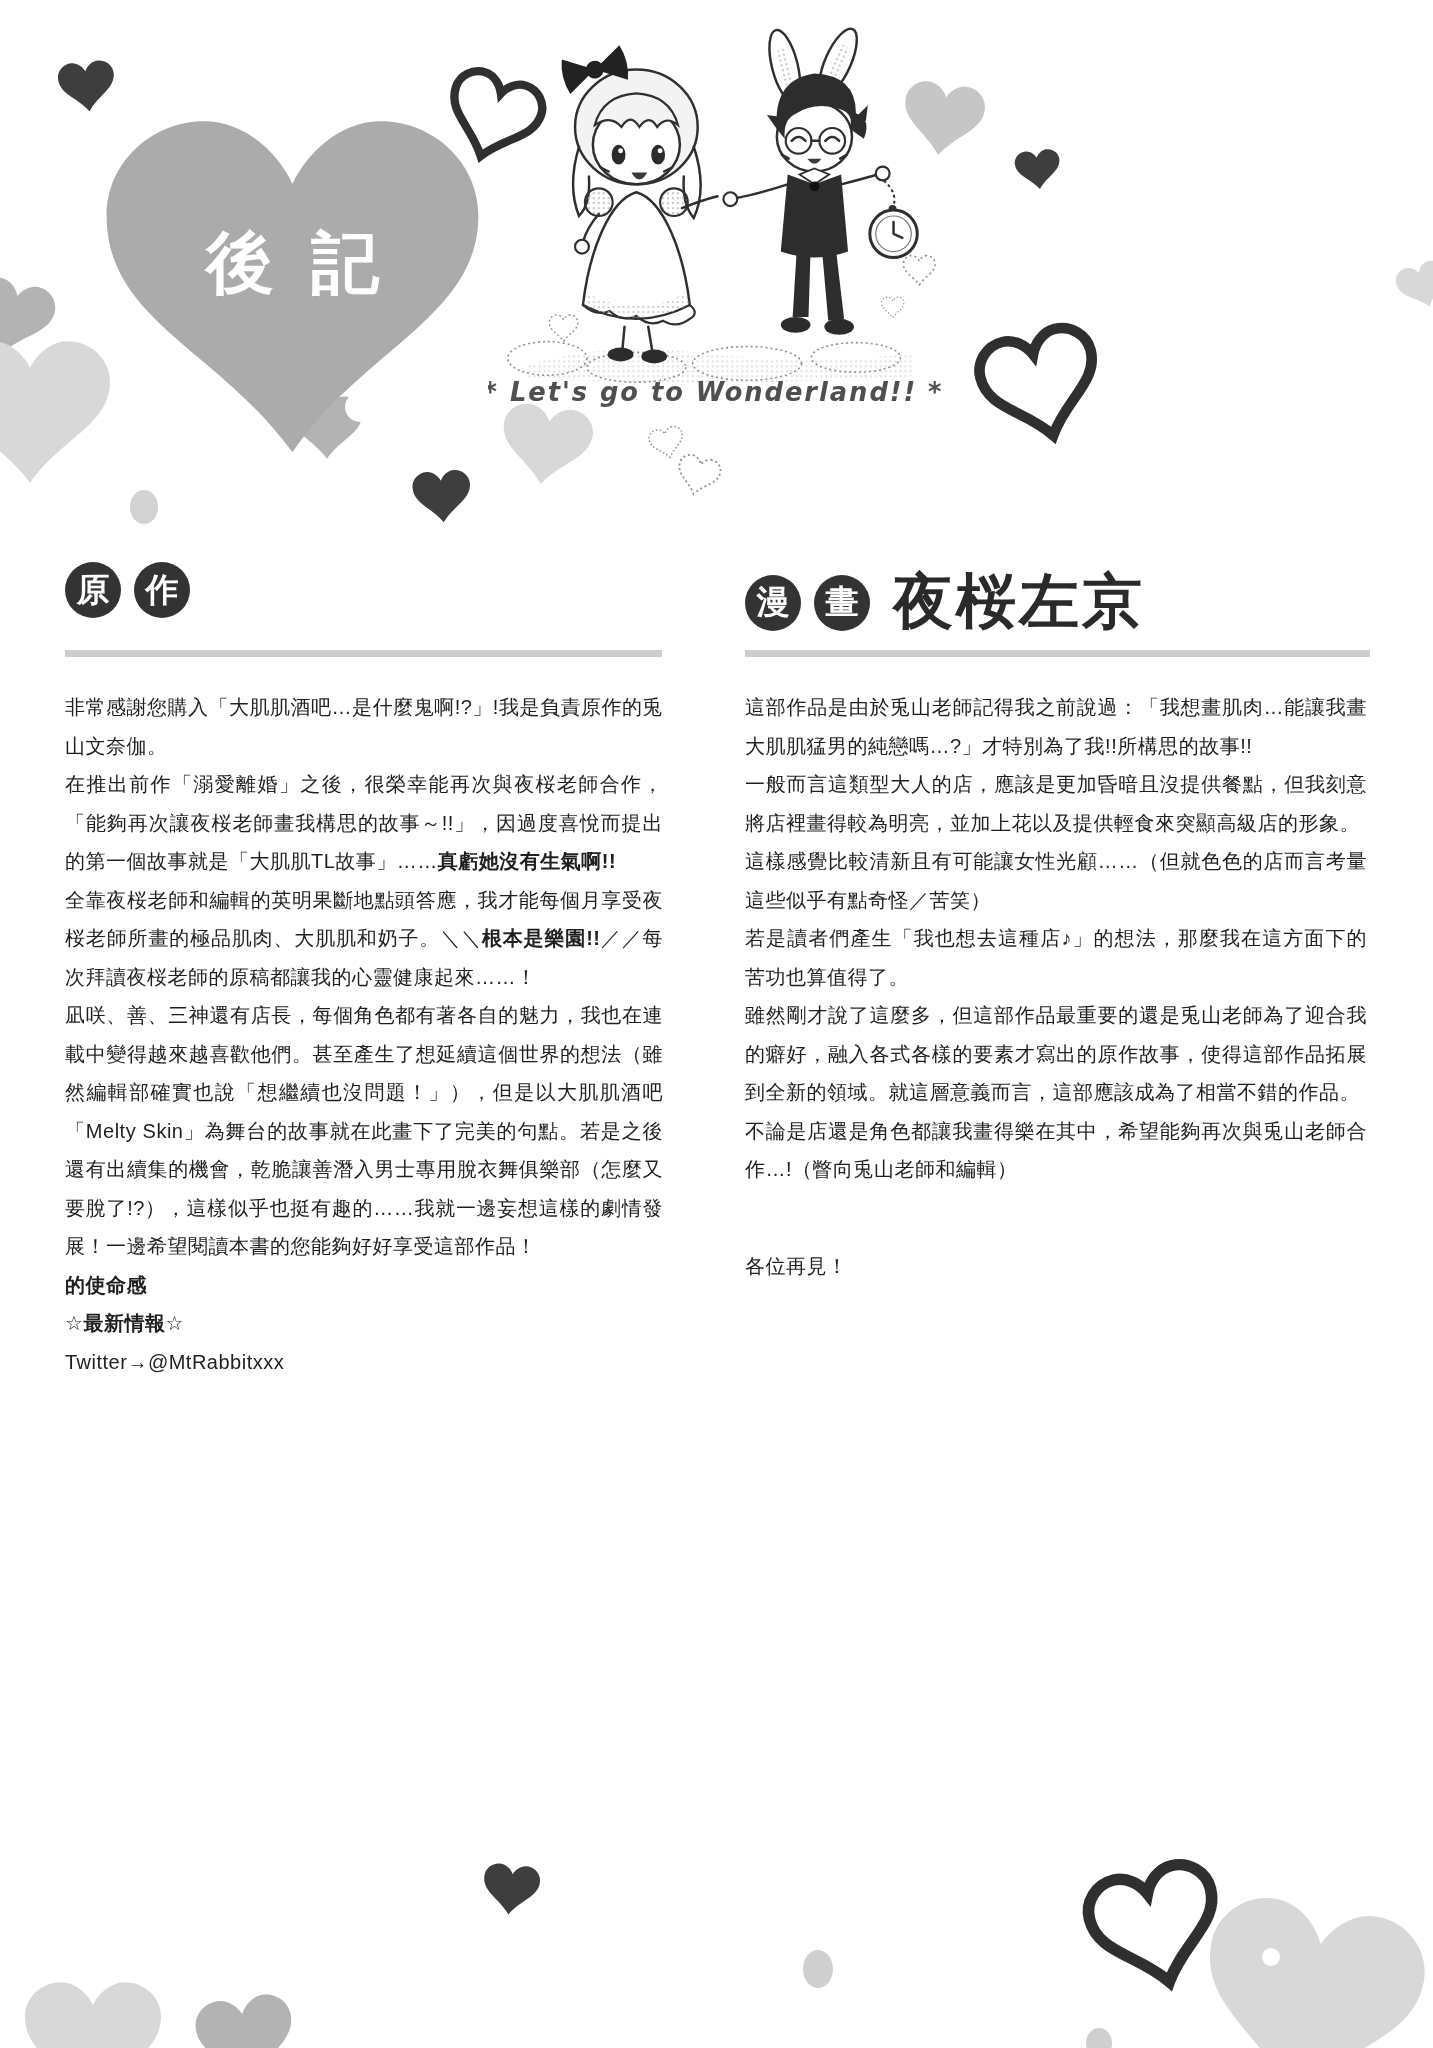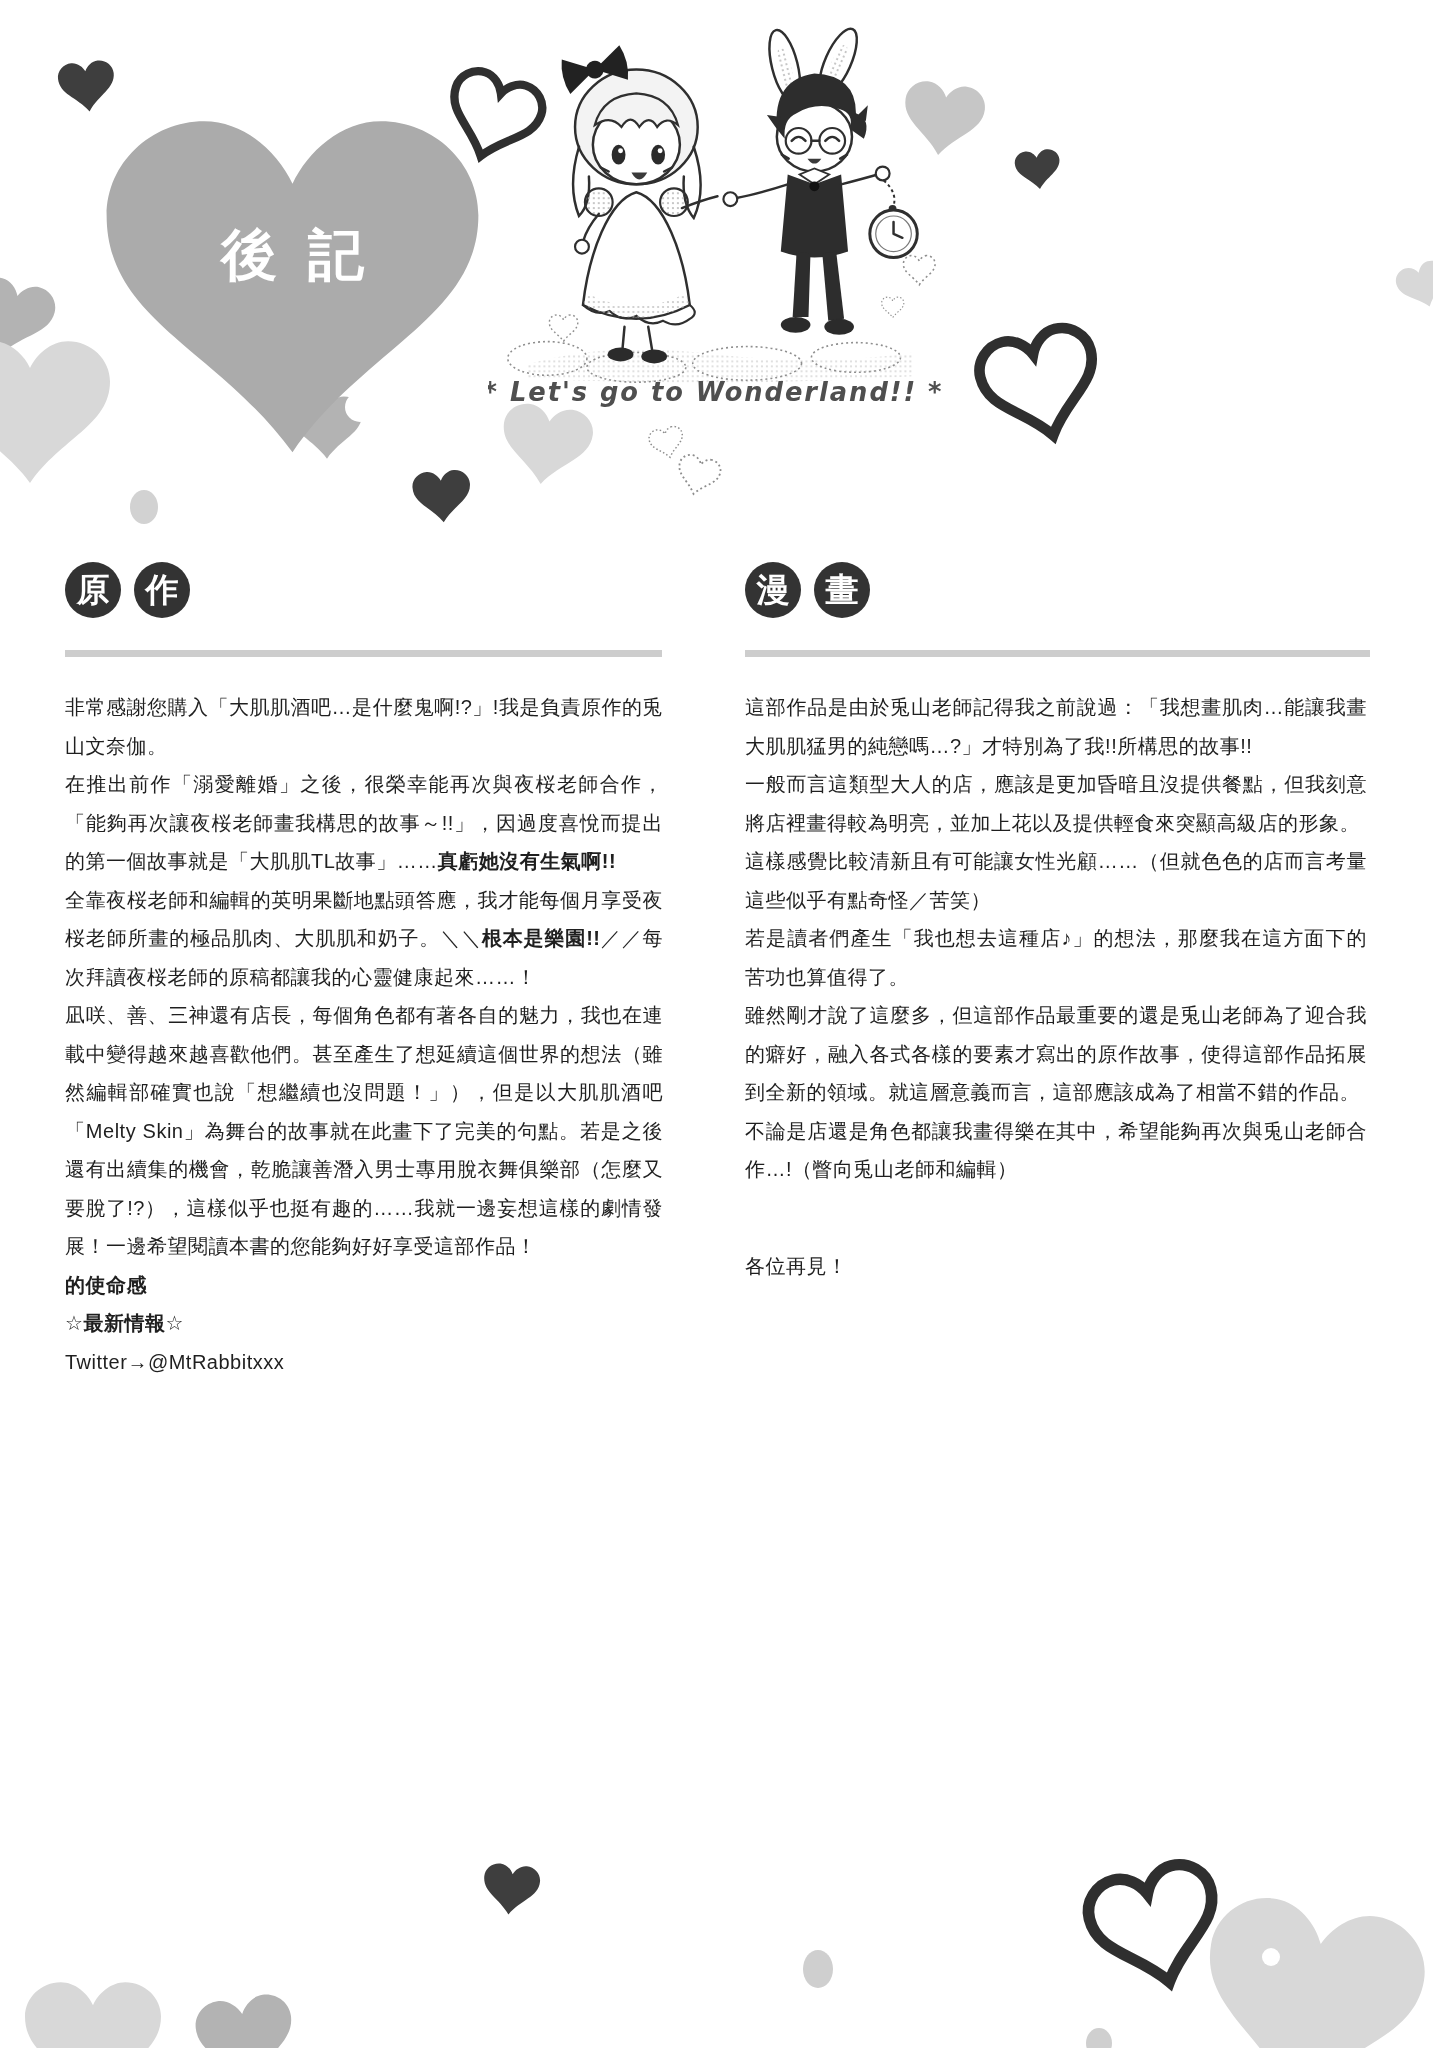--- a/index.html
+++ b/index.html
@@ -40,21 +40,21 @@
   .d-out-b1{left:1078px;top:1856px;width:156px;height:144px;transform:rotate(-14deg);}
   .d-light-b2{left:1175px;top:1880px;width:270px;height:250px;transform:rotate(10deg);}
   .dot-b2{left:1086px;top:2028px;width:26px;height:30px;background:#cfcfcf;}
   .dot-b3{left:1262px;top:1948px;width:18px;height:18px;background:#ffffff;}
   
   .title-heart{position:absolute;left:95px;top:110px;width:395px;height:358px;}
   .title-heart svg{display:block;width:100%;height:100%;}
   .title-heart use{fill:#ababab;}
   .title-text{
     position:absolute;left:0;top:108px;width:100%;text-align:center;
-    color:#ffffff;font-size:56px;font-weight:bold;
+    color:#ffffff;font-size:68px;font-weight:bold;
     letter-spacing:0.55em;text-indent:0.55em;font-family:Liberation Serif, serif;
   }
   .title-heart .wdot{position:absolute;background:#ffffff;border-radius:50%;}
   .wdot1{left:300px;top:248px;width:22px;height:22px;}
   .wdot2{left:250px;top:282px;width:30px;height:30px;}
   
   .col-header{position:absolute;top:562px;display:flex;align-items:center;gap:13px;}
   .col-header.left{left:65px;}
   .col-header.right{left:745px;}
   .badge{
@@ -288,20 +288,21 @@
 
   <div class="col-header left">
     <div class="badge">原</div>
     <div class="badge">作</div>
   </div>
   <div class="rule left"></div>
 
   <div class="col-header right">
     <div class="badge">漫</div>
     <div class="badge">畫</div>
+    <div class="author-name">夜桜左京</div>
   </div>
   <div class="rule right"></div>
 
   <div class="col left">
       <p class="para"><span>非常感謝您購入「大肌肌酒吧…是什麼鬼啊!?」!我是負責原作的兎山文奈伽。</span></p>
       <p class="para"><span>在推出前作「溺愛離婚」之後，很榮幸能再次與夜桜老師合作，「能夠再次讓夜桜老師畫我構思的故事～!!」，因過度喜悅而提出的第一個故事就是「大肌肌TL故事」……</span><span class="b">真虧她沒有生氣啊!!</span></p>
       <p class="para"><span>全靠夜桜老師和編輯的英明果斷地點頭答應，我才能每個月享受夜桜老師所畫的極品肌肉、大肌肌和奶子。＼＼</span><span class="b">根本是樂園!!</span><span>／／每次拜讀夜桜老師的原稿都讓我的心靈健康起來……！</span></p>
       <p class="para"><span>凪咲、善、三神還有店長，每個角色都有著各自的魅力，我也在連載中變得越來越喜歡他們。甚至產生了想延續這個世界的想法（雖然編輯部確實也說「想繼續也沒問題！」），但是以大肌肌酒吧「Melty Skin」為舞台的故事就在此畫下了完美的句點。若是之後還有出續集的機會，乾脆讓善潛入男士專用脫衣舞俱樂部（怎麼又要脫了!?），這樣似乎也挺有趣的……我就一邊妄想這樣的劇情發展！一邊希望閱讀本書的您能夠好好享受這部作品！</span></p>
       <p class="para"><span class="b">的使命感</span></p>
       <p class="para"><span>☆</span><span class="b">最新情報</span><span>☆</span></p>

